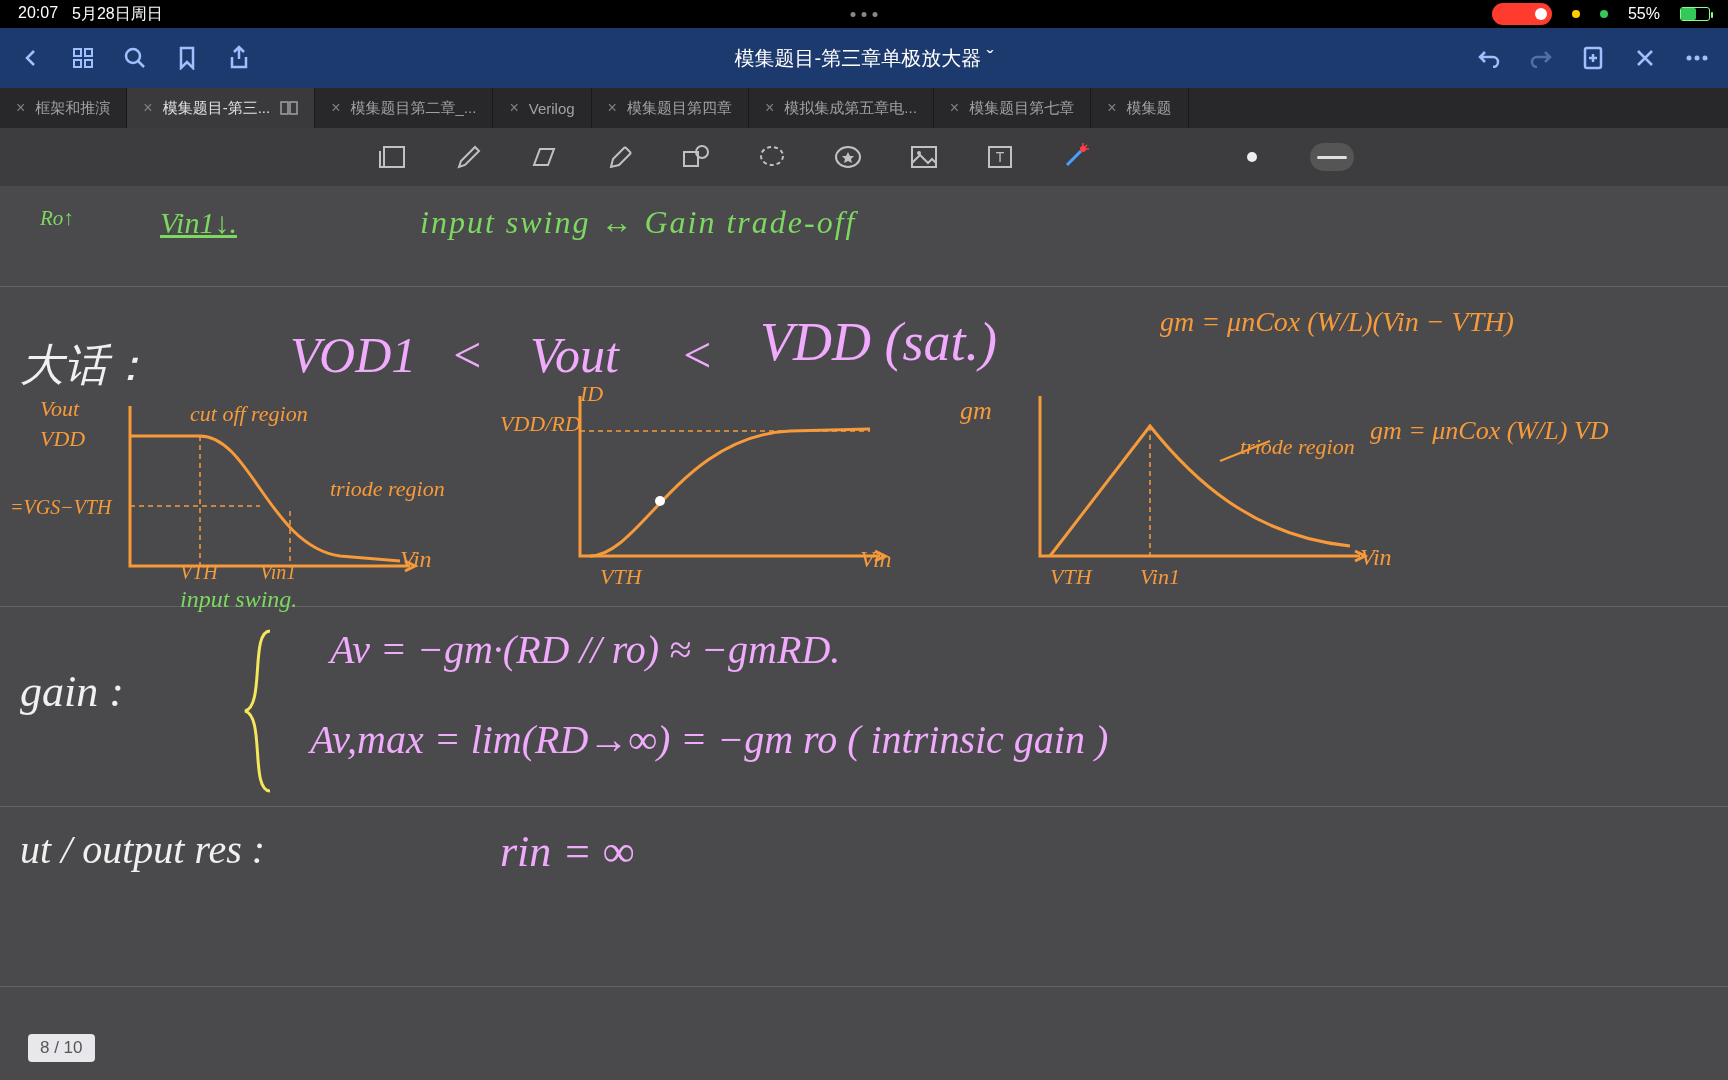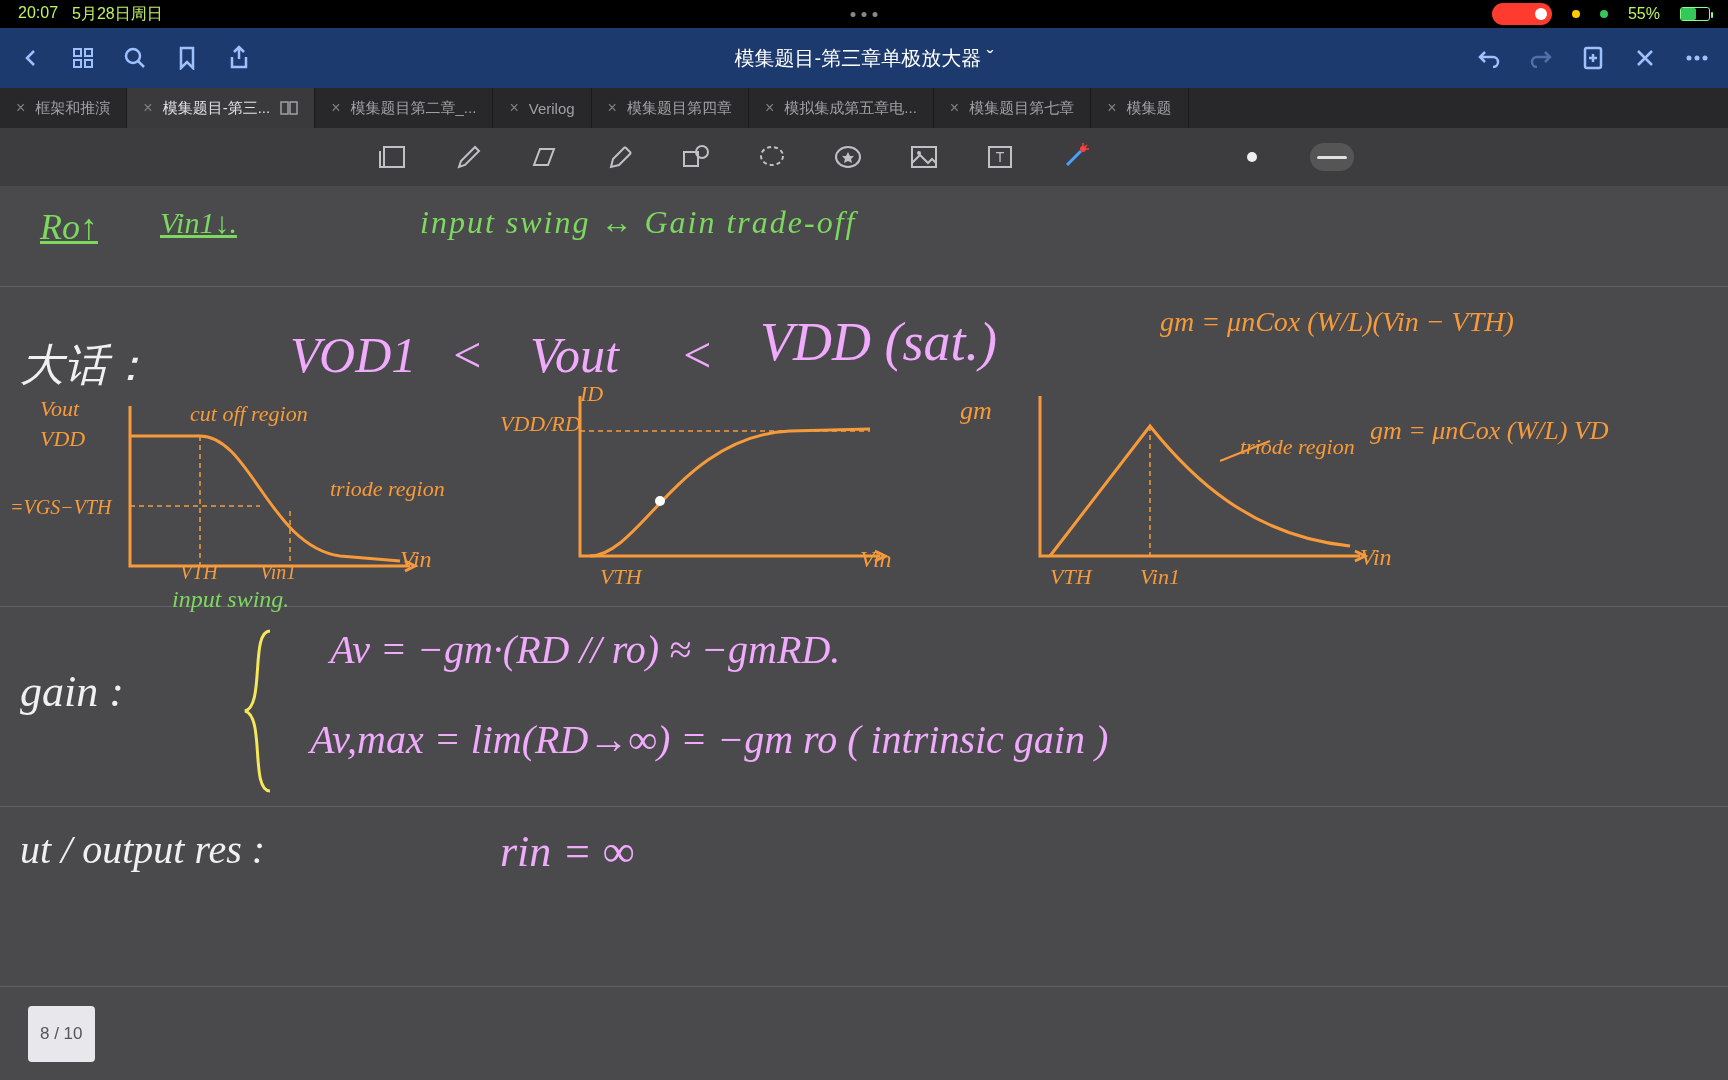--- a/index.html
+++ b/index.html
@@ -1,17 +1,17 @@
 <!DOCTYPE html>
 <html><head>
 <meta charset="utf-8">
 <style>
 * { margin:0; padding:0; box-sizing:border-box; font-family:-apple-system,Helvetica,Arial,sans-serif; }
 html,body { width:1728px; height:1080px; background:#000; overflow:hidden; }
-.status-bar { height:28px; background:#000; color:#bef264; display:flex; align-items:center; padding:0 18px; font-size:16px; position:relative; }
+.status-bar { height:28px; background:#000; color:#ffffff; display:flex; align-items:center; padding:0 18px; font-size:16px; position:relative; }
 .status-left { display:flex; gap:14px; }
 .status-center { position:absolute; left:50%; transform:translateX(-50%); display:flex; gap:6px; }
 .status-center span { width:5px; height:5px; border-radius:50%; background:#888; }
 .status-right { margin-left:auto; display:flex; align-items:center; gap:20px; }
 .rec-pill { width:60px; height:22px; background:#ff3b30; border-radius:11px; display:flex; align-items:center; justify-content:flex-end; padding-right:5px; }
 .rec-dot { width:12px; height:12px; border-radius:50%; background:#fff; }
 .dot-y { width:8px; height:8px; border-radius:50%; background:#ffcc00; }
 .dot-g { width:8px; height:8px; border-radius:50%; background:#34c759; }
 .batt { width:30px; height:14px; border:1px solid #8f8; border-radius:3px; position:relative; }
 .batt::after { content:''; position:absolute; right:-4px; top:4px; width:2px; height:6px; background:#8f8; border-radius:1px; }
@@ -29,21 +29,21 @@
 .tool { width:36px; height:36px; display:flex; align-items:center; justify-content:center; color:#c0c0c5; cursor:pointer; }
 .brush-prev { width:44px; height:28px; background:#555; border-radius:14px; display:flex; align-items:center; justify-content:center; }
 .brush-line { width:30px; height:3px; background:#e0e0e0; border-radius:2px; }
 .canvas { position:relative; height:894px; background:#4a4a4d; overflow:hidden; }
 .rule { position:absolute; left:0; right:0; height:1px; background:#606065; }
 .hw { position:absolute; font-family:'Comic Sans MS','Segoe Script',cursive; font-style:italic; white-space:nowrap; }
 .green { color:#7dd85f; }
 .yellow { color:#f0abfc; }
 .orange { color:#f79a3a; }
 .white { color:#f0f0f0; }
-.page-ind { position:absolute; left:28px; bottom:18px; background:#e8e8ec; color:#555; padding:18px 12px; border-radius:4px; font-size:17px; font-weight:500; }
+.page-ind { position:absolute; left:28px; bottom:18px; background:#e8e8ec; color:#555; padding:4px 12px; border-radius:4px; font-size:17px; font-weight:500; }
 svg.sk { position:absolute; overflow:visible; }
 svg.sk path { fill:none; }
 </style>
 </head>
 <body>
 
 <div class="status-bar">
   <div class="status-left">
     <span>20:07</span>
     <span>5月28日周日</span>
@@ -242,21 +242,21 @@
       <div class="brush-line"></div>
     </div>
 </div>
 
 <div class="canvas">
   <div class="rule" style="top:100px"></div>
   <div class="rule" style="top:420px"></div>
   <div class="rule" style="top:620px"></div>
   <div class="rule" style="top:800px"></div>
 
-  <span class="hw green" style="left:40px;top:20px;font-size:36px;text-decoration:underline">Ro↑</span>
+  <span class="hw green" style="left:40px;top:20px;font-size:21px;">Ro↑</span>
   <span class="hw green" style="left:160px;top:20px;font-size:30px;text-decoration:underline">Vin1↓.</span>
   <span class="hw green" style="left:420px;top:18px;font-size:32px;letter-spacing:2px">input swing ↔ Gain   trade-off</span>
 
   <span class="hw white" style="left:20px;top:150px;font-size:44px">大话：</span>
   <span class="hw yellow" style="left:290px;top:140px;font-size:50px">VOD1</span>
   <span class="hw yellow" style="left:450px;top:140px;font-size:50px">&lt;</span>
   <span class="hw yellow" style="left:530px;top:140px;font-size:50px">Vout</span>
   <span class="hw yellow" style="left:680px;top:140px;font-size:50px">&lt;</span>
   <span class="hw yellow" style="left:760px;top:125px;font-size:54px">VDD (sat.)</span>
 
@@ -271,21 +271,21 @@
     <path d="M140 40 V170 M230 115 V170" stroke="#f79a3a" stroke-width="1.5" stroke-dasharray="5 4"></path>
   </svg>
   <span class="hw orange" style="left:40px;top:210px;font-size:22px">Vout</span>
   <span class="hw orange" style="left:40px;top:240px;font-size:22px">VDD</span>
   <span class="hw orange" style="left:10px;top:310px;font-size:20px">=VGS−VTH</span>
   <span class="hw orange" style="left:190px;top:215px;font-size:22px">cut off region</span>
   <span class="hw orange" style="left:330px;top:290px;font-size:22px">triode region</span>
   <span class="hw orange" style="left:400px;top:360px;font-size:24px">Vin</span>
   <span class="hw orange" style="left:180px;top:375px;font-size:20px">VTH</span>
   <span class="hw orange" style="left:260px;top:375px;font-size:20px">Vin1</span>
-  <span class="hw green" style="left:172px;top:400px;font-size:24px">input swing.</span>
+  <span class="hw green" style="left:180px;top:400px;font-size:24px">input swing.</span>
 
   <svg class="sk" style="left:530px;top:200px" width="380" height="200">
     <path d="M50 10 V170 H350" stroke="#f79a3a" stroke-width="3"></path>
     <path d="M345 165 l10 5 l-10 5" stroke="#f79a3a" stroke-width="3"></path>
     <path d="M60 170 C110 170 150 50 260 45 L340 43" stroke="#f79a3a" stroke-width="3"></path>
     <path d="M50 45 H340" stroke="#f79a3a" stroke-width="1.5" stroke-dasharray="5 4"></path>
     <circle cx="130" cy="115" r="5" fill="#fff"></circle>
   </svg>
   <span class="hw orange" style="left:580px;top:195px;font-size:22px">ID</span>
   <span class="hw orange" style="left:500px;top:225px;font-size:22px">VDD/RD</span>

